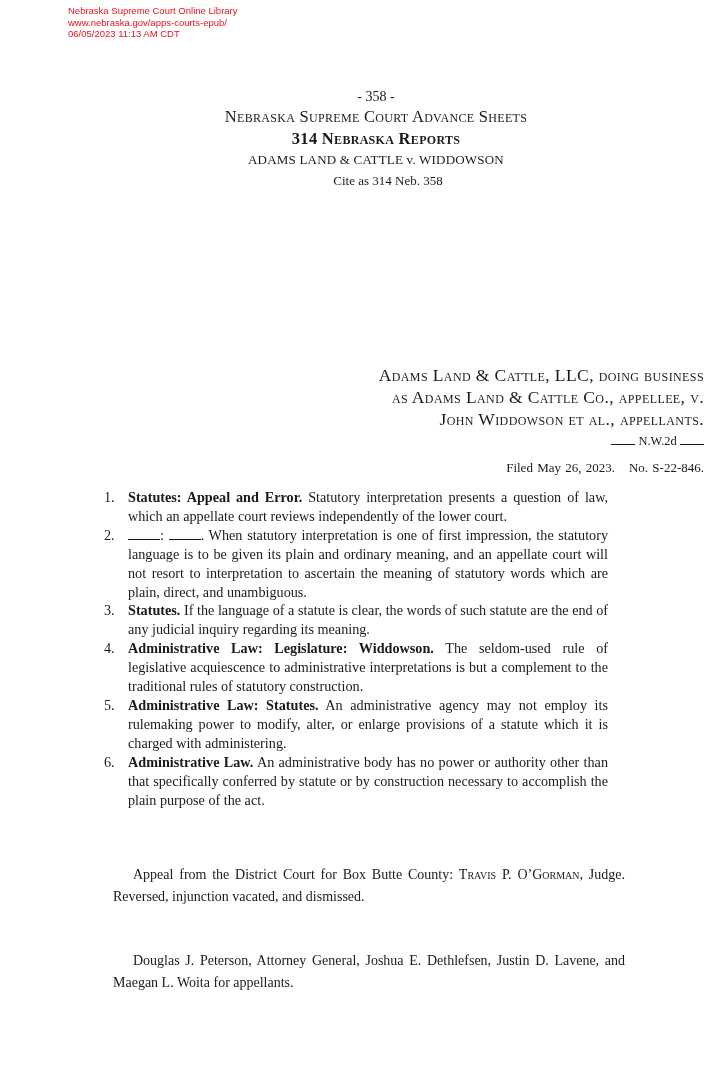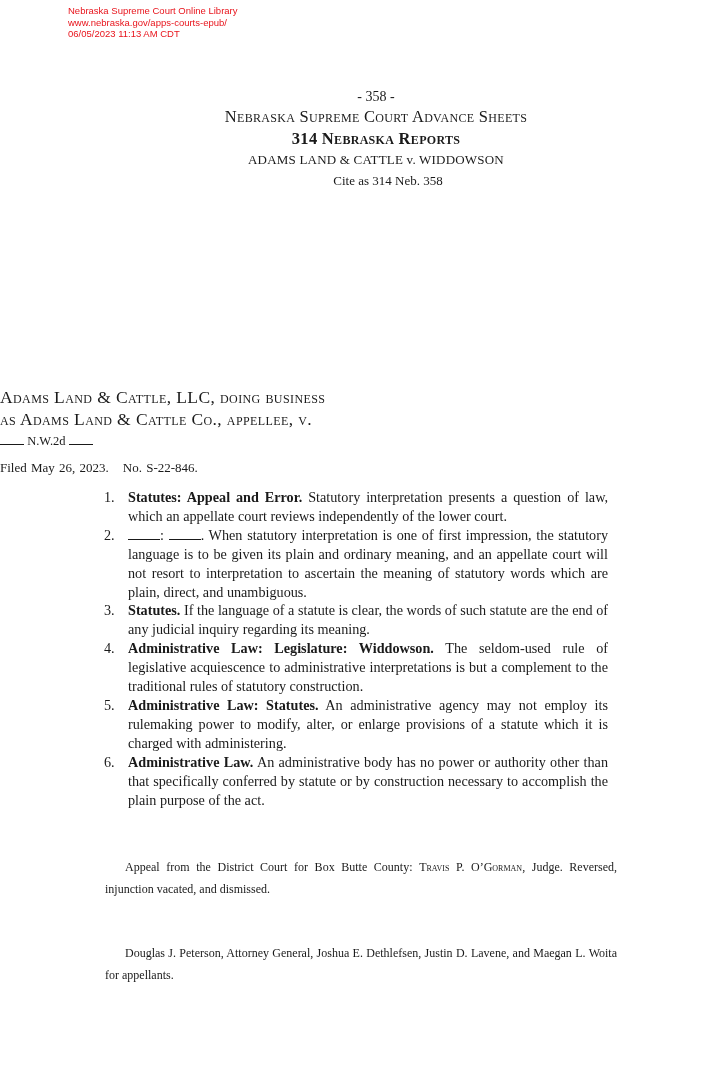--- a/index.html
+++ b/index.html
@@ -60,22 +60,21 @@
       font-size: 13px;
       line-height: 22px;
       margin-left: 24px;
     }
 
     .caption {
       position: absolute;
       left: 0;
       width: 704px;
       top: 364px;
-      text-align: left;
-      margin-top: 22px;
+      text-align: right;
     }
     .caption-line {
       font-size: 17.5px;
       line-height: 22px;
       font-variant: small-caps;
       letter-spacing: 0.4px;
     }
     .nw-line {
       font-size: 12.5px;
       line-height: 20px;
@@ -122,25 +121,25 @@
       display: inline-block;
       width: 32px;
       border-bottom: 1.3px solid #1a1a1a;
       height: 12px;
     }
 
     .body-para {
       position: absolute;
       left: 97px;
       width: 512px;
-      font-size: 12px;
+      font-size: 14px;
       line-height: 22.3px;
       text-align: justify;
       text-indent: 20px;
-      margin: 8px;
+      margin: 16px;
     }
     .p1 { top: 848px; }
     .p2 { top: 934px; }
     .sc { font-variant: small-caps; }
   </style>
 </head>
 <body>
 
 <div class="stamp">
   <div>Nebraska Supreme Court Online Library</div>
@@ -152,20 +151,21 @@
   <div class="page-num">- 358 -</div>
   <div class="sheet-title">Nebraska Supreme Court Advance Sheets</div>
   <div class="reports-title">314 Nebraska Reports</div>
   <div class="case-short">ADAMS LAND &amp; CATTLE v. WIDDOWSON</div>
   <div class="cite">Cite as 314 Neb. 358</div>
 </div>
 
 <div class="caption">
   <div class="caption-line">Adams Land &amp; Cattle, LLC, doing business</div>
   <div class="caption-line">as Adams Land &amp; Cattle Co., appellee, v.</div>
+  <div class="caption-line">John Widdowson et al., appellants.</div>
   <div class="nw-line">
     <span class="blank"></span>
     <span>N.W.2d</span>
     <span class="blank"></span>
   </div>
   <div class="filed-line">
     <span>Filed May 26, 2023.</span><span class="filed-gap"></span><span>No. S-22-846.</span>
   </div>
 </div>
 

